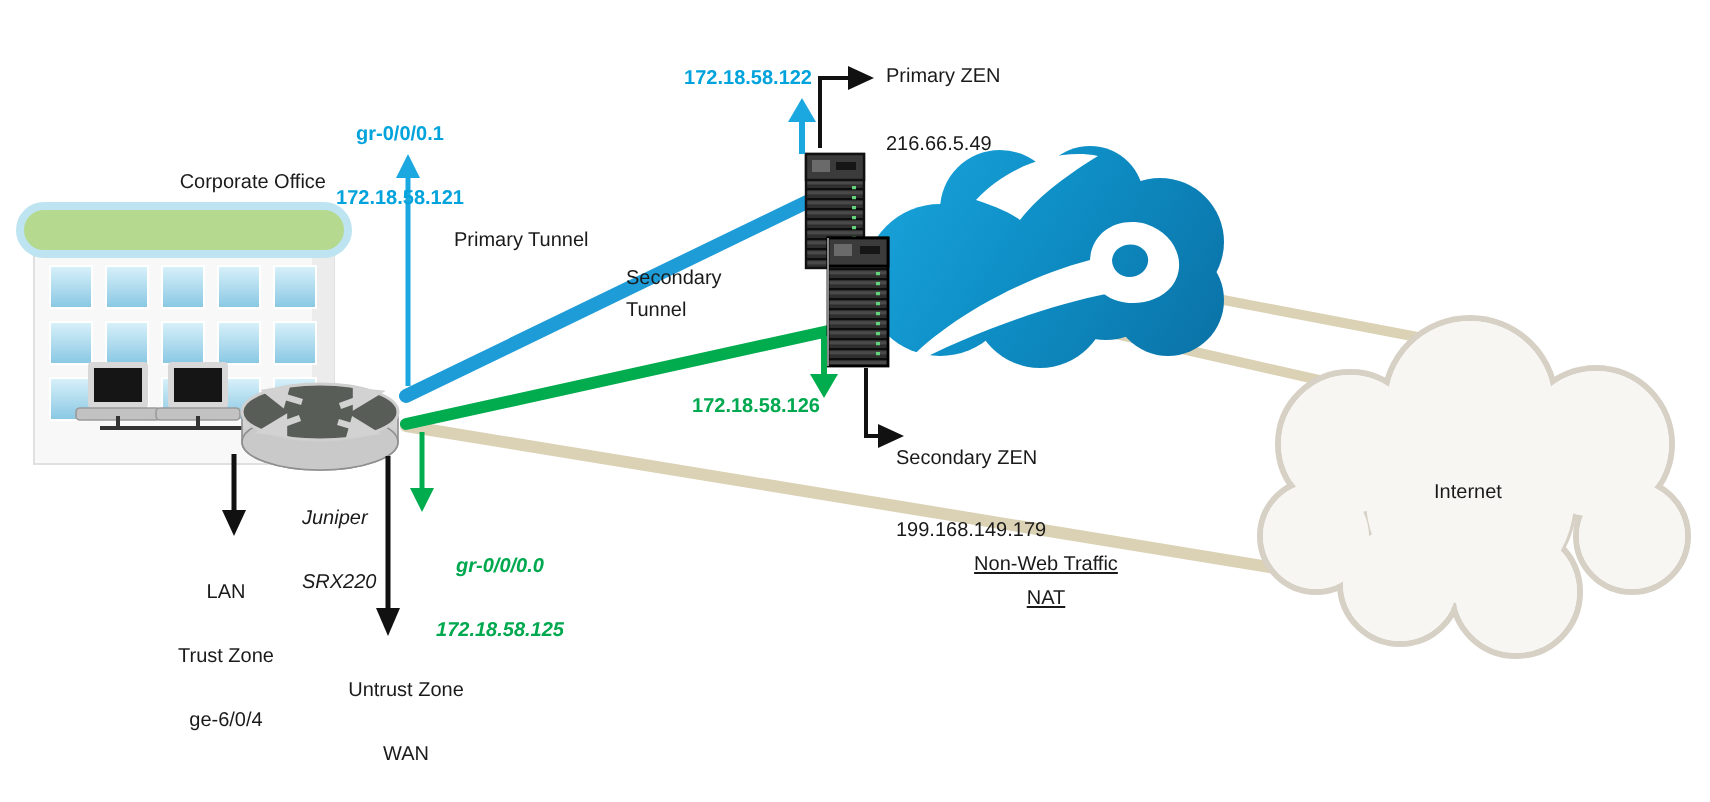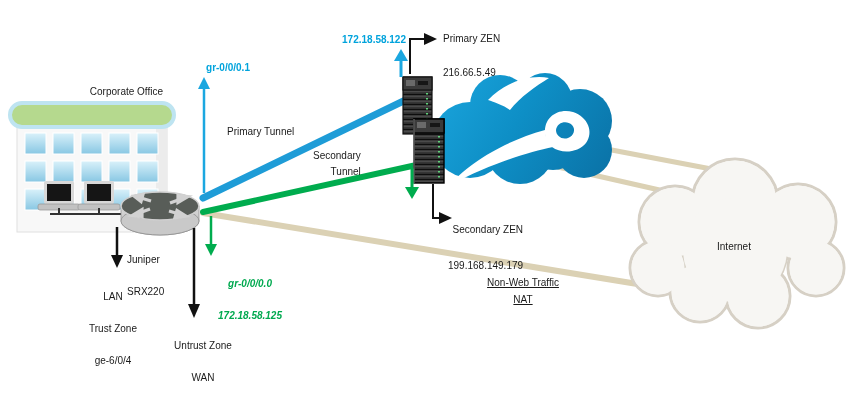--- a/index.html
+++ b/index.html
@@ -6,21 +6,21 @@
   .stage{position:relative;width:855px;height:401px;background:#ffffff;overflow:hidden;
          font-family:"Liberation Sans",sans-serif;}
   .stage svg{position:absolute;left:0;top:0;}
   .lbl{position:absolute;font-size:10px;line-height:16px;color:#1a1a1a;white-space:pre-line;}
   .lbl .ln{display:block;}
   .c{text-align:center;}
   .r{text-align:right;}
   .cyan{color:#00A3DC;font-weight:bold;}
   .green{color:#00A94F;font-weight:bold;}
   .lh17{line-height:17px;}
-  .lh18{line-height:18px;text-align:right;}
+  .lh18{line-height:18px;}
 </style>
 </head>
 <body>
 
 <div class="stage">
 
   <svg width="855" height="401" viewBox="0 0 855 401">
     <defs>
       <linearGradient id="zsGrad" gradientUnits="userSpaceOnUse" x1="430" y1="75" x2="615" y2="190">
         <stop offset="0" stop-color="#1BA6DE"></stop>
@@ -194,48 +194,50 @@
       <polygon points="437,39 424,33 424,45" fill="#111"></polygon>
     </g>
     <g>
       <path d="M433,184 L433,218 L440,218" fill="none" stroke="#111" stroke-width="2"></path>
       <polygon points="452,218 439,212 439,224" fill="#111"></polygon>
     </g>
   </svg>
 
   <div class="lbl c" style="left:23px;top:84px;width:140px;text-align:right;">Corporate Office</div>
 
-  <div class="lbl c cyan" style="left:168px;top:44px;width:120px;">
+  <div class="lbl c cyan" style="left:140px;top:44px;width:120px;">
     <span class="ln">gr-0/0/0.1</span>
-  </div>
-
-  <div class="lbl" style="left:227px;top:124px;">Primary Tunnel</div>
-
-  <div class="lbl" style="left:313px;top:148px;text-align:right;">Secondary
+    <span class="ln">172.18.58.121</span>
+  </div>
+
+  <div class="lbl" style="left:227px;top:113px;">Primary Tunnel</div>
+
+  <div class="lbl" style="left:313px;top:132px;">Secondary
 Tunnel</div>
 
   <div class="lbl r cyan" style="left:276px;top:32px;width:130px;">172.18.58.122</div>
 
   <div class="lbl lh17" style="left:443px;top:13px;">
     <span class="ln">Primary ZEN</span>
     <span class="ln">216.66.5.49</span>
   </div>
 
+  <div class="lbl c green" style="left:328px;top:196px;width:100px;">172.18.58.126</div>
 
   <div class="lbl lh18" style="left:448px;top:203px;">
     <span class="ln">Secondary ZEN</span>
     <span class="ln">199.168.149.179</span>
   </div>
 
   <div class="lbl c green" style="left:190px;top:260px;width:120px;font-style:italic;">
     <span class="ln">gr-0/0/0.0</span>
     <span class="ln">172.18.58.125</span>
   </div>
 
-  <div class="lbl" style="left:127px;top:236px;">
+  <div class="lbl" style="left:151px;top:236px;font-style:italic;">
     <span class="ln">Juniper</span>
     <span class="ln">SRX220</span>
   </div>
 
   <div class="lbl c" style="left:53px;top:273px;width:120px;">
     <span class="ln">LAN</span>
     <span class="ln">Trust Zone</span>
     <span class="ln">ge-6/0/4</span>
   </div>
 

